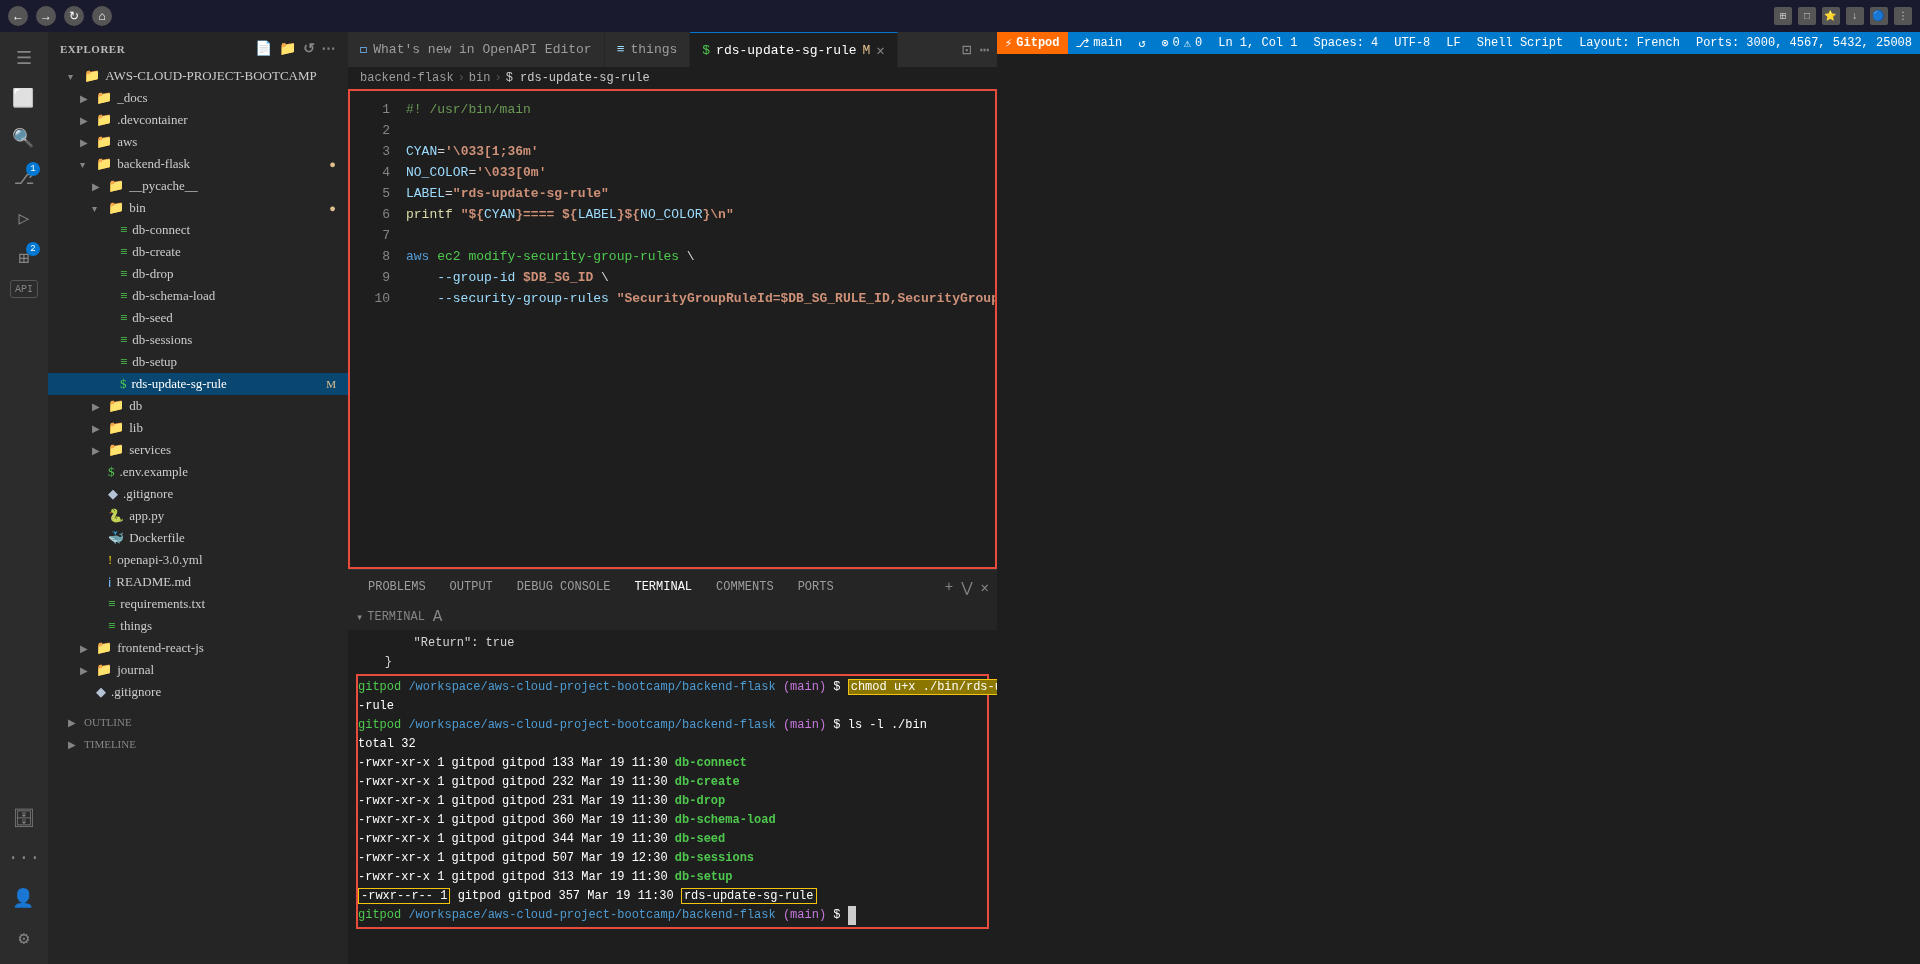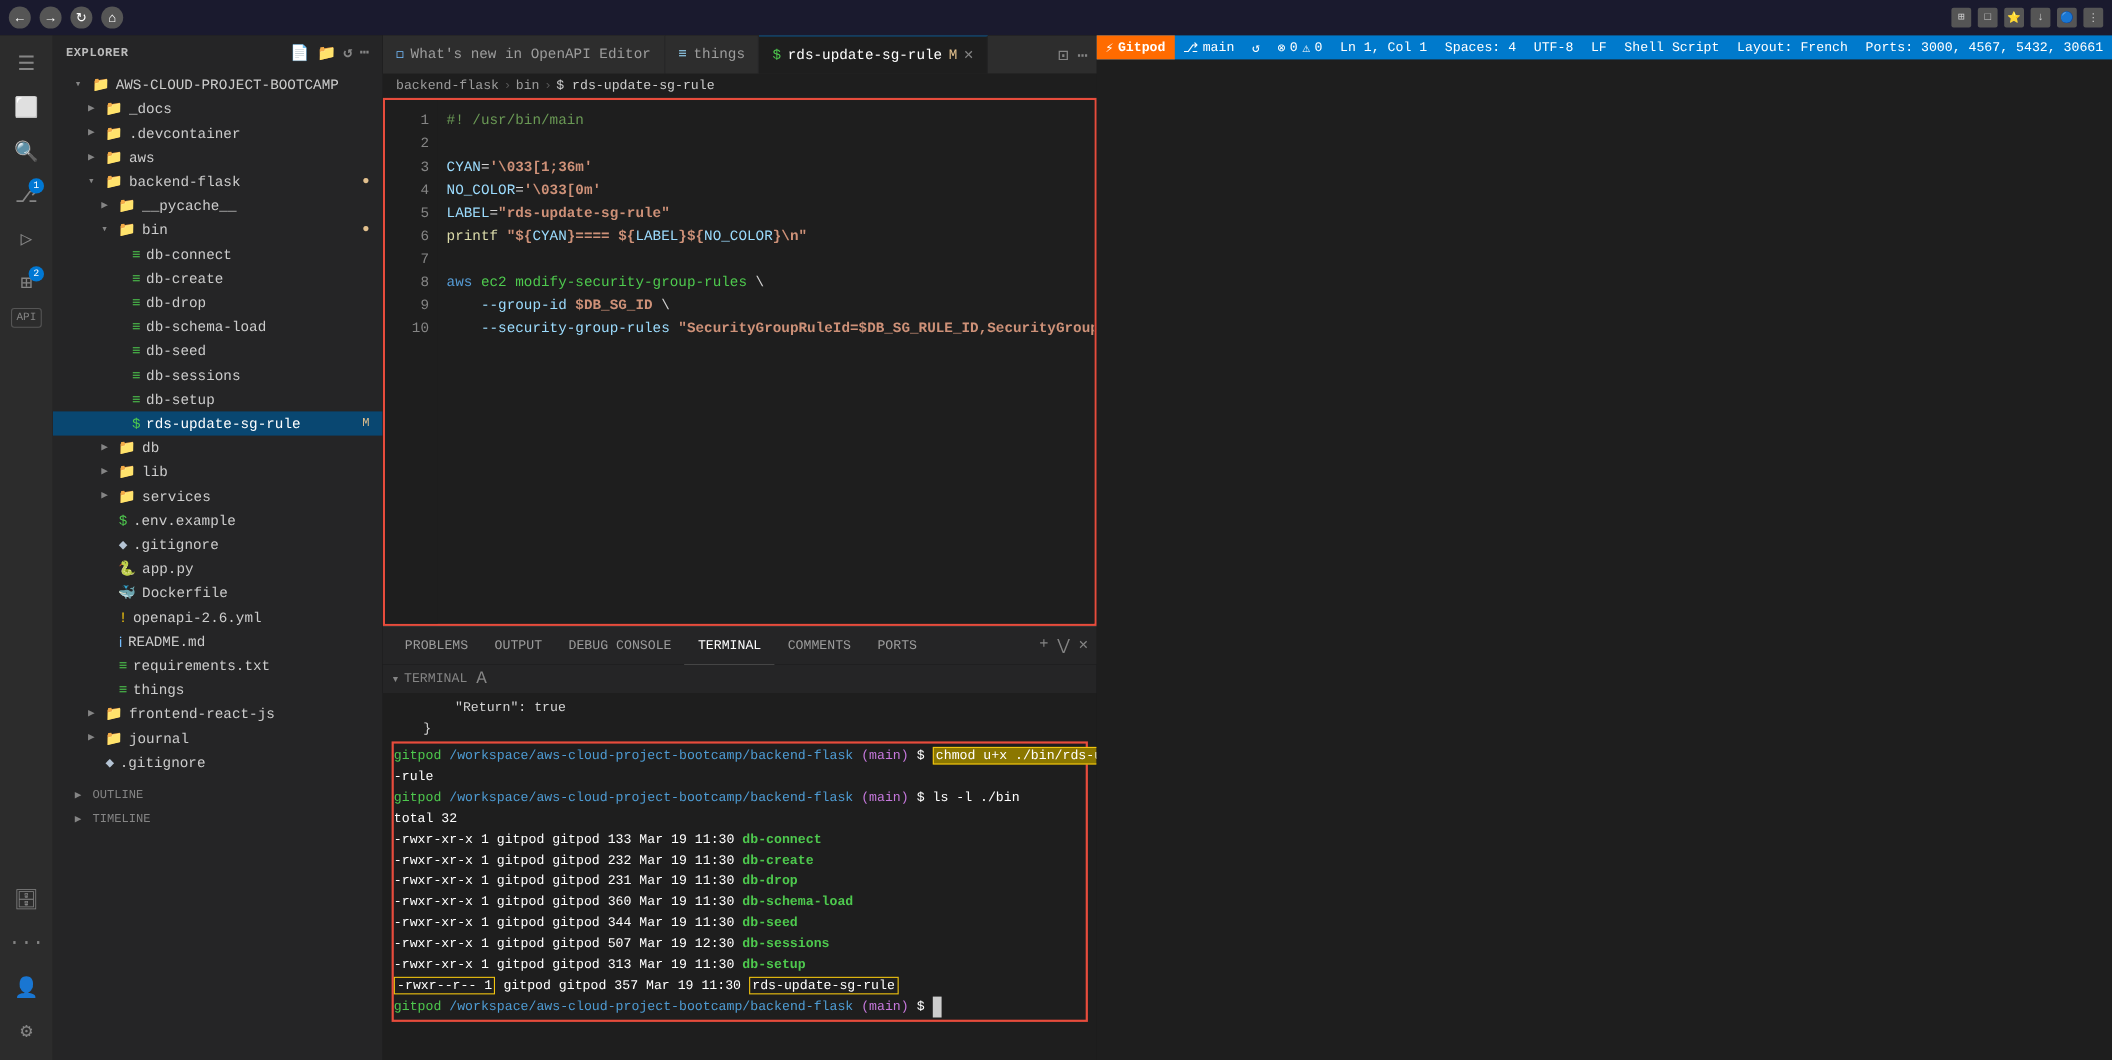--- a/index.html
+++ b/index.html
@@ -104,20 +104,21 @@
     }
 
     
     .sidebar {
       width: 300px;
       background: #252526;
       display: flex;
       flex-direction: column;
       flex-shrink: 0;
       overflow: hidden;
+      font-family: Liberation Serif, serif;
     }
     .sidebar-header {
       display: flex;
       align-items: center;
       justify-content: space-between;
       padding: 8px 12px;
       font-size: 11px;
       font-weight: bold;
       color: #bbb;
       letter-spacing: 0.5px;
@@ -523,21 +524,21 @@
 
       <div class="tree-item indent-3">
         <span class="tree-arrow"></span>
         <span class="tree-icon" style="color:#0db7ed;">🐳</span>
         <span>Dockerfile</span>
       </div>
 
       <div class="tree-item indent-3">
         <span class="tree-arrow"></span>
         <span class="tree-icon" style="color:#f1c40f;">!</span>
-        <span>openapi-2.6.yml</span>
+        <span>openapi-3.0.yml</span>
       </div>
 
       <div class="tree-item indent-3">
         <span class="tree-arrow"></span>
         <span class="tree-icon" style="color:#75beff;">ℹ</span>
         <span>README.md</span>
       </div>
 
       <div class="tree-item indent-3">
         <span class="tree-arrow"></span>
@@ -726,17 +727,17 @@
     <div class="status-item">
       <span>LF</span>
     </div>
     <div class="status-item">
       <span>Shell Script</span>
     </div>
     <div class="status-item">
       <span>Layout: French</span>
     </div>
     <div class="status-item">
-      <span>Ports: 3000, 4567, 5432, 30661</span>
+      <span>Ports: 3000, 4567, 5432, 25008</span>
     </div>
   </div>
 </div>
 
 </div>
 </body></html>

